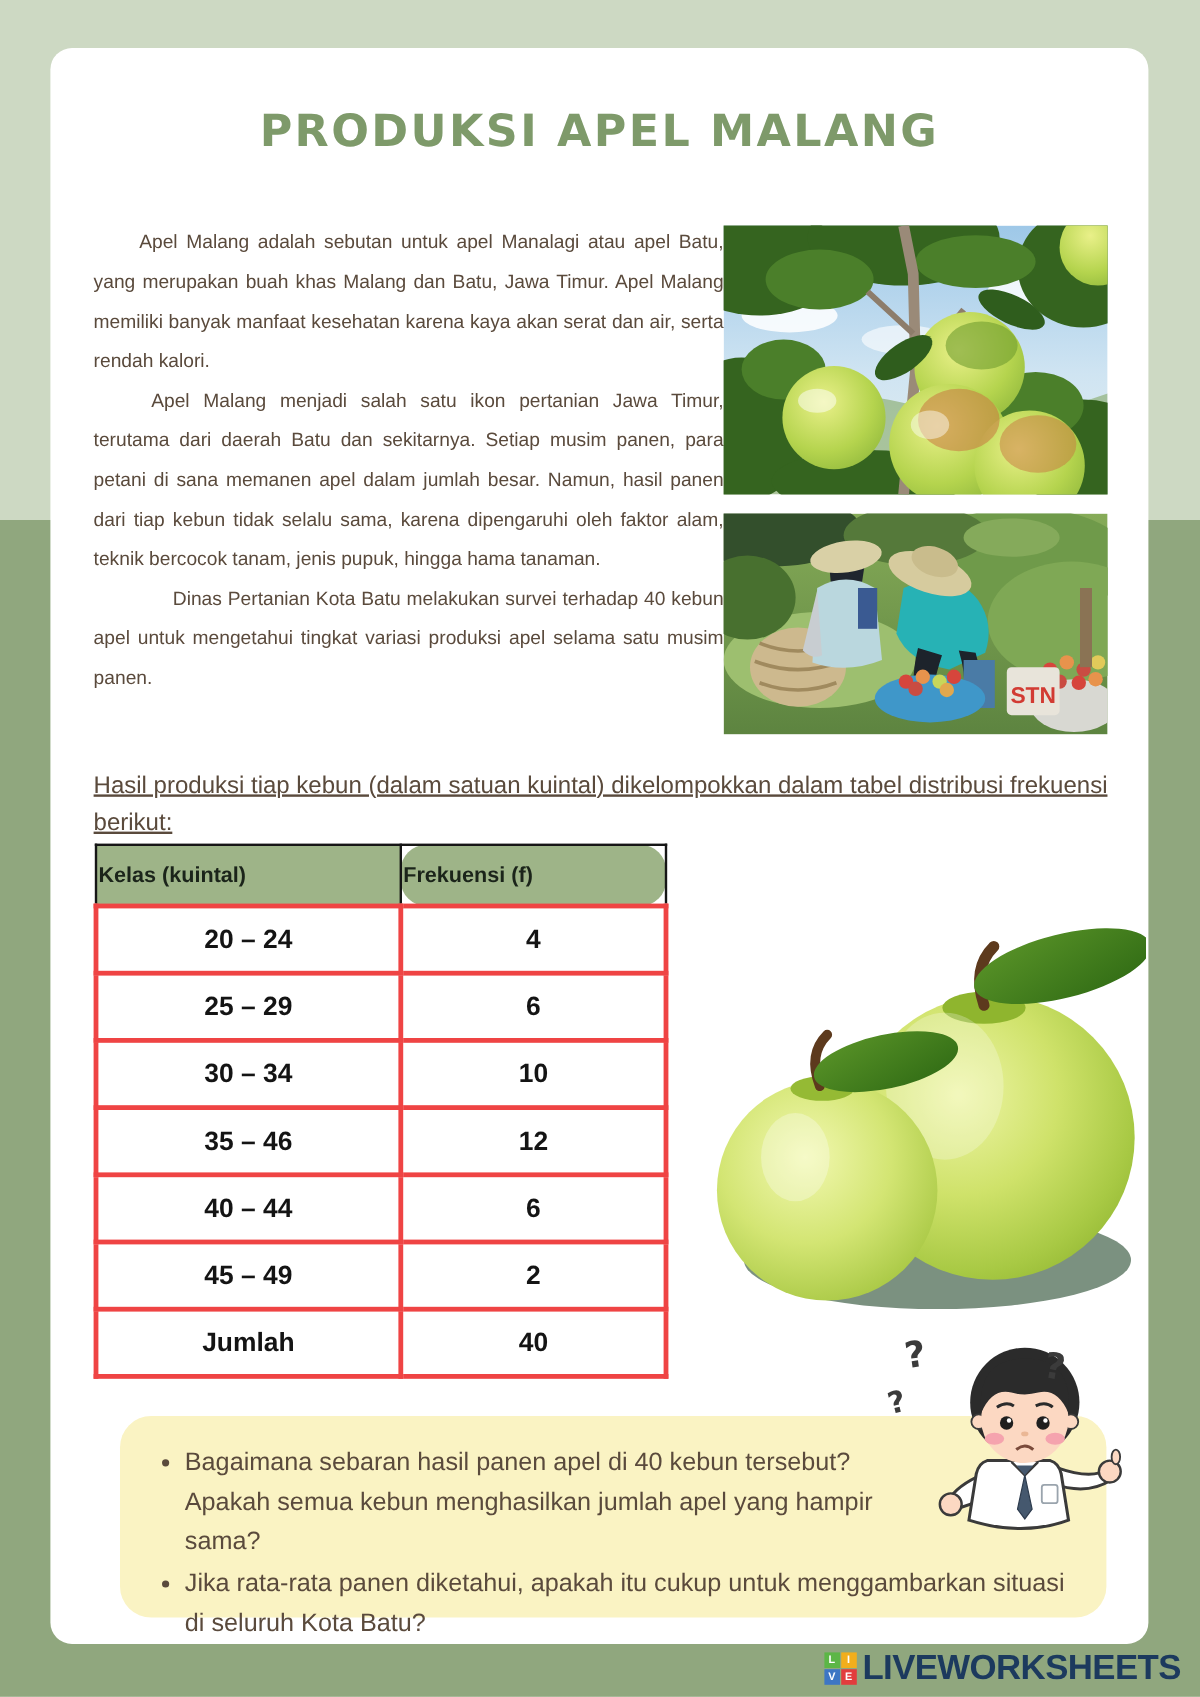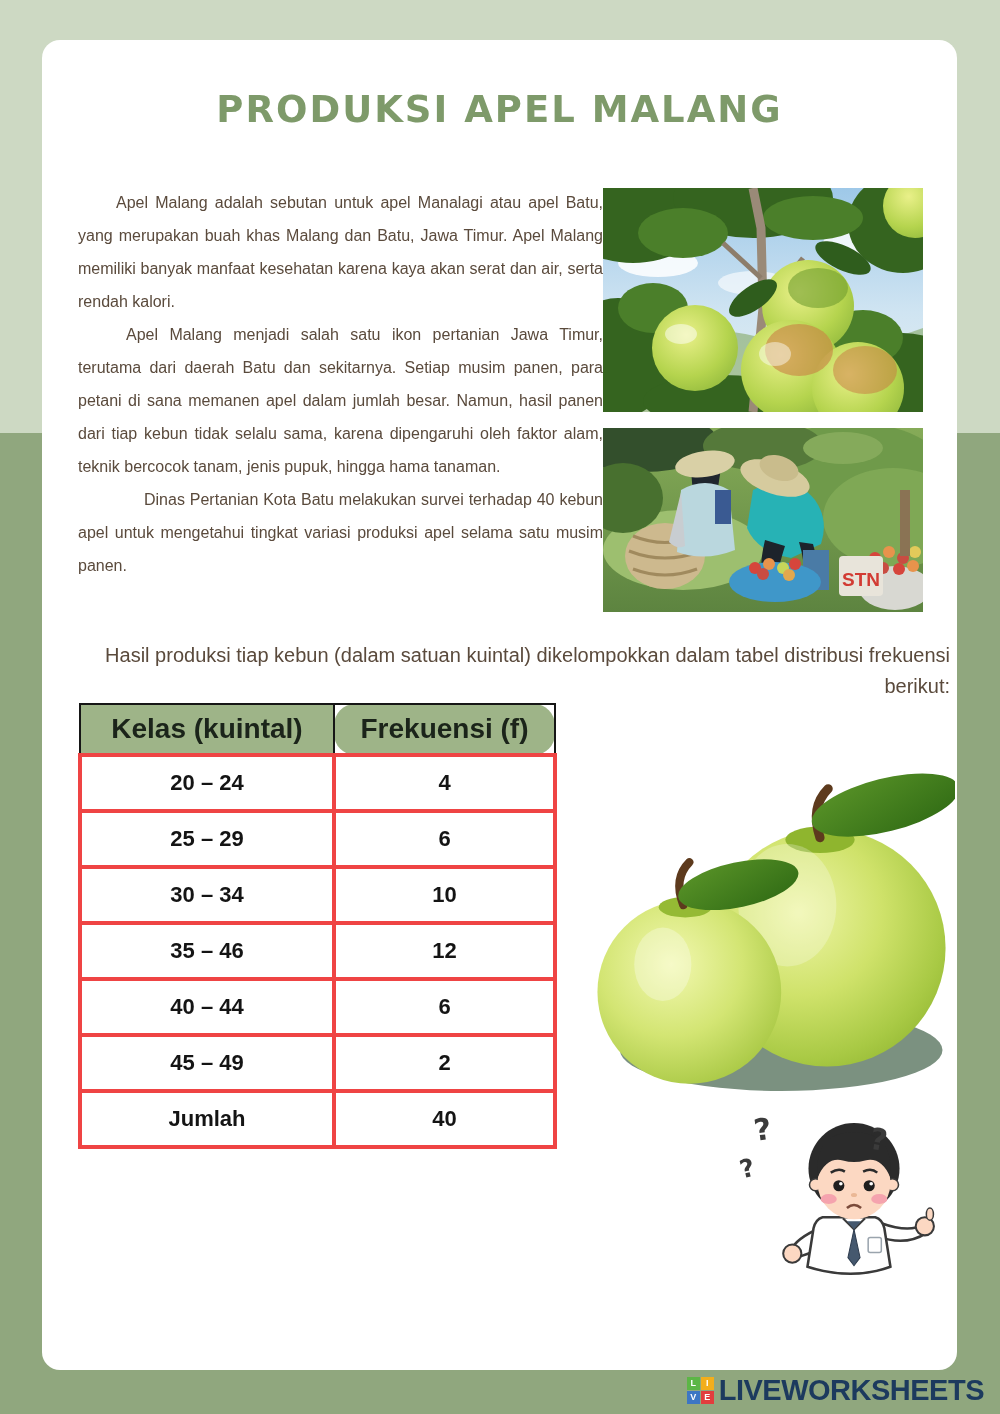--- a/index.html
+++ b/index.html
@@ -23,28 +23,28 @@
   .p1{text-indent:38px;}
   .p2{text-indent:48px;}
   .p3{text-indent:66px;}
   .photo-col{width:320px;margin-left:auto;padding-top:2px;}
   .photo{width:320px;display:block;}
   .photo svg{display:block;width:100%;height:100%;}
   .photo1{height:224px;}
   .photo2{height:184px;margin-top:16px;}
   .p4{
     position:absolute;left:36px;top:600px;width:872px;margin:0;
-    font-size:20px;line-height:31px;color:#5a4a3c;text-align:right;
+    font-size:20px;line-height:31px;color:#5a4a3c;text-align:left;text-decoration:underline;
   }
   table.freq{
     position:absolute;left:36px;top:663px;border-collapse:collapse;table-layout:fixed;
   }
   table.freq th{
     width:250px;height:46px;background:#9eb488;border:2px solid #161616;
-    font-size:28px;font-weight:bold;color:#1b241a;text-align:center;margin-left:46px;
+    font-size:18px;font-weight:bold;color:#1b241a;text-align:left;margin-left:46px;
   }
   table.freq th.c2{width:217px;border-radius:21px;}
   table.freq td{
     height:50px;border:4px solid #ef4444;text-align:center;
     font-size:22px;font-weight:bold;color:#141414;background:#ffffff;
   }
   .apples-illus{position:absolute;left:545px;top:712px;width:368px;height:342px;}
   .apples-illus svg{display:block;width:100%;height:100%;}
   .qbox{
     position:absolute;left:58px;top:1140px;width:822px;height:168px;
@@ -278,20 +278,26 @@
       <g>
         <circle cx="100" cy="235" r="90" fill="url(#smallA)"></circle>
         <ellipse cx="96" cy="152" rx="26" ry="10" fill="#95ba34"></ellipse>
         <path d="M94,150 q-10,-26 6,-42" stroke="#5d3a1d" stroke-width="8" fill="none" stroke-linecap="round"></path>
         <ellipse cx="148" cy="130" rx="60" ry="22" fill="url(#leafG)" transform="rotate(-12 148 130)"></ellipse>
         <ellipse cx="74" cy="208" rx="28" ry="36" fill="#ffffff" opacity="0.3"></ellipse>
       </g>
     </svg>
   </div>
 
+  <div class="qbox">
+    <ul>
+      <li class="q1">Bagaimana sebaran hasil panen apel di 40 kebun tersebut? Apakah semua kebun menghasilkan jumlah apel yang hampir sama?</li>
+      <li class="q2">Jika rata-rata panen diketahui, apakah itu cukup untuk menggambarkan situasi di seluruh Kota Batu?</li>
+    </ul>
+  </div>
 
   <span class="qmark qm1">?</span>
   <span class="qmark qm2">?</span>
   <span class="qmark qm3">?</span>
 
   <div class="boy">
     <svg viewBox="0 0 170 160">
       <g>
         <path d="M58,102 q-26,10 -34,22 l7,9 q18,-5 34,-18 Z" fill="#ffffff" stroke="#3a3a3a" stroke-width="2.5"></path>
         <circle cx="24" cy="130" r="9" fill="#fcd8c2" stroke="#3a3a3a" stroke-width="2"></circle>

